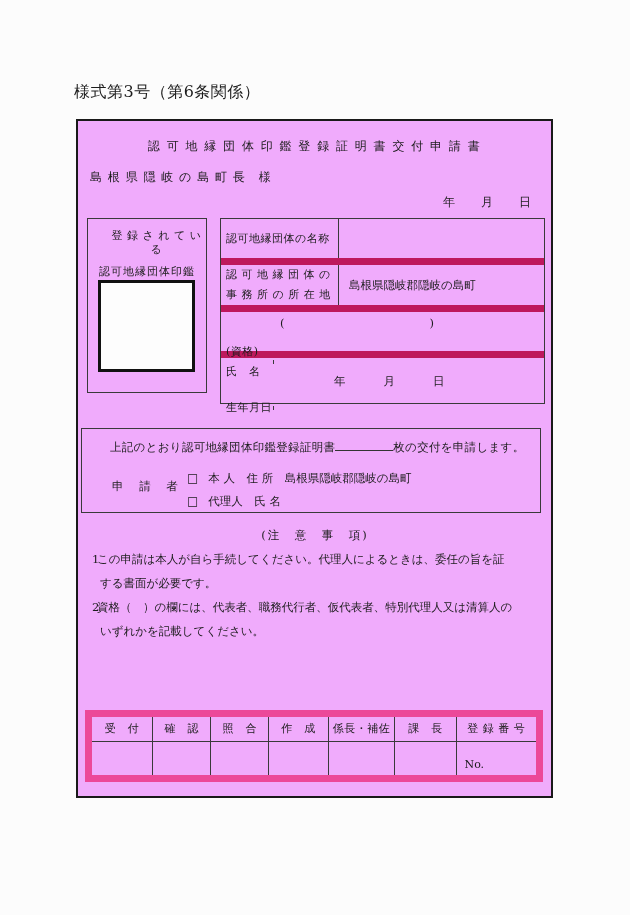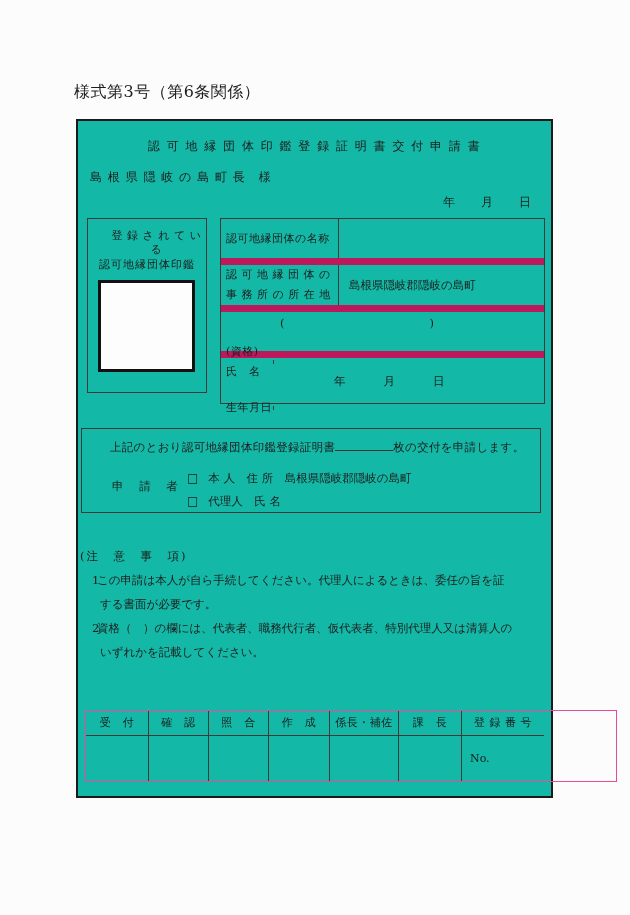--- a/index.html
+++ b/index.html
@@ -12,21 +12,21 @@
     font-size: 11.5px;
     line-height: 1.3;
   }
   .form-code {
     position: absolute; left: 74px; top: 82px;
     font-size: 16px; letter-spacing: 0.5px;
   }
   .frame {
     position: absolute; left: 76px; top: 119px;
     width: 477px; height: 679px;
-    border: 2px solid #1a1a1a; background: #14b8a6;
+    border: 2px solid #1a1a1a; background: #f0abfc;
   }
   .title {
     position: absolute; left: 0; top: 18px; width: 100%;
     text-align: center; font-size: 12px; letter-spacing: 1.5px;
   }
   .addressee {
     position: absolute; left: 12px; top: 49px;
     font-size: 12px; letter-spacing: 1px;
   }
   .date-line {
@@ -34,21 +34,21 @@
     display: flex; gap: 26px; font-size: 12px;
   }
   
   .seal-box {
     position: absolute; left: 9px; top: 97px;
     width: 120px; height: 175px;
     border: 1px solid #3a3a3a;
   }
   .seal-label { text-align: center; font-size: 11px; }
   .seal-label.l1 { margin-top: 10px; letter-spacing: 0.5px; margin-left: 19px; }
-  .seal-label.l2 { letter-spacing: 1px; }
+  .seal-label.l2 { margin-top: 7px; letter-spacing: 1px; }
   .seal-impression {
     position: absolute; left: 10px; top: 61px;
     width: 97px; height: 92px;
     border: 3px solid #111; background: #fdfdfd;
   }
   
   .info-table {
     position: absolute; left: 142px; top: 97px;
     width: 325px; height: 186px;
     border: 1px solid #3a3a3a;
@@ -79,30 +79,30 @@
   .app-statement { position: absolute; left: 28px; top: 10px; font-size: 11.5px; letter-spacing: 0.3px; white-space: nowrap; text-align: right; }
   .blank-underline {
     display: inline-block; width: 58px; height: 12px;
     border-bottom: 1px solid #333; vertical-align: baseline;
   }
   .applicant-label { position: absolute; left: 30px; top: 50px; font-size: 11.5px; letter-spacing: 6px; }
   .app-options { position: absolute; left: 105px; top: 38px; }
   .app-option { display: flex; align-items: center; height: 23px; white-space: nowrap; }
   .checkbox { font-size: 12px; margin-right: 10px; }
   
-  .notes { position: absolute; left: 2px; top: 428px; width: 470px; font-size: 11.5px; }
+  .notes { position: absolute; left: 2px; top: 407px; width: 470px; font-size: 11.5px; text-align: center; }
   .notes-heading { letter-spacing: 2px; }
   .note-line { display: flex; margin-top: 9px; line-height: 15px; white-space: nowrap; }
   .note-no { width: 17px; padding-left: 12px; }
   .note-cont { padding-left: 20px; }
   
   .approval-table {
     position: absolute; left: 7px; top: 589px;
-    width: 532px; height: 72px;
-    border: 1px solid #ec4899;
+    width: 458px; height: 72px;
+    border: 7px solid #ec4899;
     display: flex;
   }
   .appr-col { border-right: 1px solid #3a3a3a; display: flex; flex-direction: column; }
   .appr-col:last-child { border-right: none; }
   .appr-head {
     height: 25px; border-bottom: 1px solid #3a3a3a;
     display: flex; align-items: center; justify-content: center;
     font-size: 11px; letter-spacing: 0.5px; white-space: nowrap;
   }
   .appr-body { flex: 1; position: relative; }

